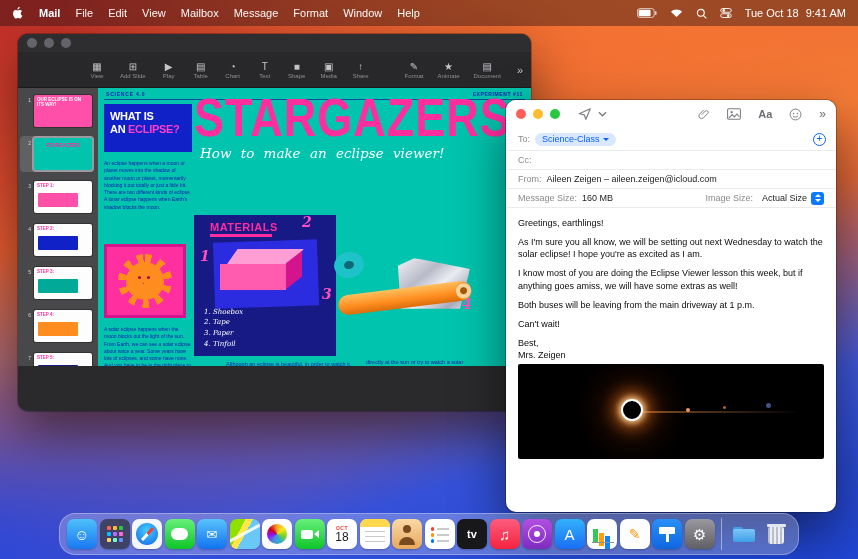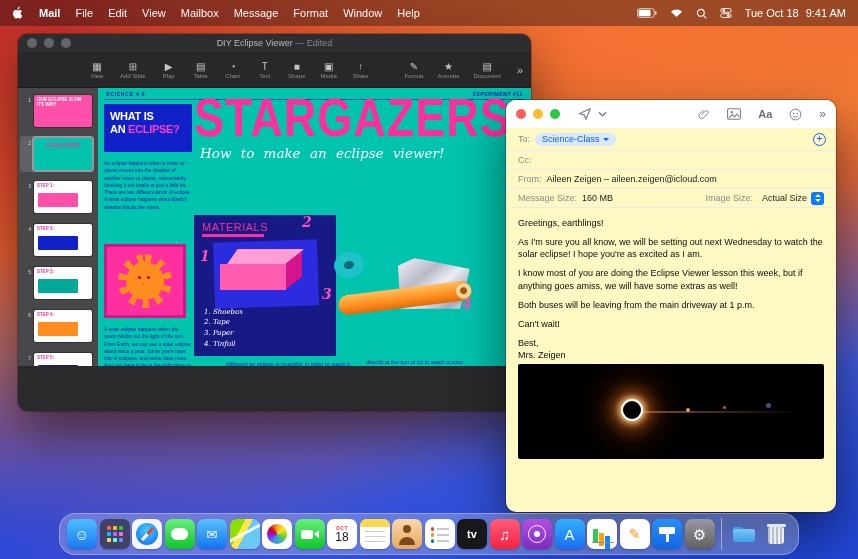--- a/index.html
+++ b/index.html
@@ -83,21 +83,21 @@
   .p1{ left:6px; top:72px; width:88px; }
   .p2{ left:6px; top:238px; width:88px; }
   .sunframe{ position:absolute; left:6px; top:156px; width:82px; height:74px; background:#ff2fa0;
     border:3px solid #d4148c; display:flex; align-items:center; justify-content:center; }
   .sun{ position:relative; width:54px; height:54px; border-radius:50%;
     background:repeating-conic-gradient(#ff8c1e 0deg 16deg, rgba(255,140,30,0) 16deg 34deg); }
   .sun::before{ content:""; position:absolute; inset:8px; border-radius:50%; background:#ff8c1e; }
   .sun::after{ content:""; position:absolute; left:20px; top:22px; width:3px; height:3px; border-radius:50%;
     background:#b3005e; box-shadow:9px 0 0 #b3005e, 4px 6px 0 -1px #b3005e; }
   .materials{ position:absolute; left:96px; top:127px; width:142px; height:141px; background:#171a85; overflow:visible; }
-  .mat-title{ position:absolute; left:8px; top:6px; font-size:11px; font-weight:normal; color:#ff2d9e; letter-spacing:.5px; }
+  .mat-title{ position:absolute; left:16px; top:6px; font-size:11px; font-weight:bold; color:#ff2d9e; letter-spacing:.5px; }
   .mat-title::after{ content:""; position:absolute; left:0; top:13px; width:62px; height:2.5px; background:#ff2d9e; }
   .mat-panel{ position:absolute; left:20px; top:26px; width:104px; height:66px; background:#2b2be0; transform:rotate(-2deg); }
   .shoebox-top{ position:absolute; left:38px; top:34px; width:66px; height:16px; background:#ff9ed4; transform:skewX(-35deg); }
   .shoebox-front{ position:absolute; left:26px; top:49px; width:66px; height:26px; background:#ff5cb0; }
   .shoebox-side{ position:absolute; left:92px; top:42px; width:16px; height:26px; background:#d4148c; transform:skewY(-38deg); }
   .mat-list{ position:absolute; left:10px; bottom:6px; font-family:"DejaVu Serif",serif; font-style:italic;
     color:#fff; font-size:7px; line-height:1.55; }
   .marker{ position:absolute; font-family:"DejaVu Serif",serif; font-style:italic; font-weight:bold;
     font-size:14px; color:#ff4fc0; z-index:3; }
   .mk1{ left:102px; top:160px; } .mk2{ left:204px; top:126px; }
@@ -114,21 +114,21 @@
     background:radial-gradient(circle at 50% 50%, #a85a08 0 3px, #ffd9a0 4px 7px, #ff9a2e 8px); }
   .caution{ position:absolute; font-size:5.5px; line-height:1.5; color:#0c1cae; }
   .c1{ left:128px; top:272px; width:132px; }
   .c2{ left:268px; top:270px; width:106px; }
   .hl{ background:#0f1680; color:#fffbe8; padding:0 2px; }
   .step{ position:absolute; left:318px; top:293px; font-family:"DejaVu Serif",serif; font-style:italic;
     font-weight:bold; font-size:16px; color:#ff2d9e; white-space:nowrap; }
   .step-arrow{ position:absolute; left:378px; top:296px; }
 
   
-  .ml{ left:506px; top:100px; width:330px; height:412px; z-index:20; background:#fef9c3; }
+  .ml{ left:506px; top:100px; width:330px; height:412px; z-index:20; background:#ffffff; }
   .ml-titlebar{ height:28px; display:flex; align-items:center; padding:0 10px; gap:10px; background:#fff; }
   .ml-tools{ display:flex; align-items:center; flex:1; }
   .ml-ic{ color:#7c7c82; display:flex; align-items:center; }
   .ml-send{ margin-left:8px; }
   .ml-chev{ margin-left:6px; }
   .ml-right{ margin-left:auto; display:flex; align-items:center; gap:17px; }
   .ml-aa{ font-size:11px; color:#6d6d72; font-weight:bold; }
   .ml-more{ font-size:12px; color:#6d6d72; }
   .fr{ display:flex; align-items:center; min-height:19px; padding:0 12px;
     border-bottom:1px solid #ebebed; font-size:9px; position:relative; }
@@ -293,24 +293,20 @@
   </div>
 </div>
 
 <div class="window kn inactive">
   <div class="kn-titlebar">
     <div class="lights">
       <span class="light"></span>
       <span class="light"></span>
       <span class="light"></span>
     </div>
-    <div class="kn-title">
-      <span>DIY Eclipse Viewer</span>
-      <span class="edited">— Edited</span>
-    </div>
   </div>
   <div class="kn-toolbar">
     <div class="kt-item">
         <span class="kt-ic">▦</span>
         <span class="kt-lb">View</span>
       </div>
     <div class="kt-item">
         <span class="kt-ic">⊞</span>
         <span class="kt-lb">Add Slide</span>
       </div>

